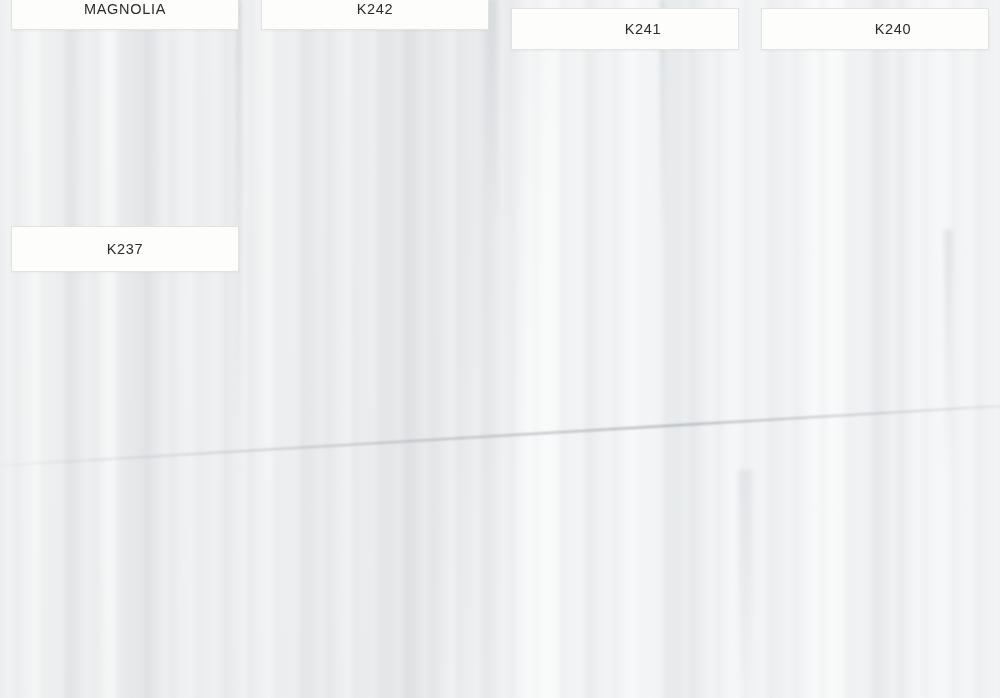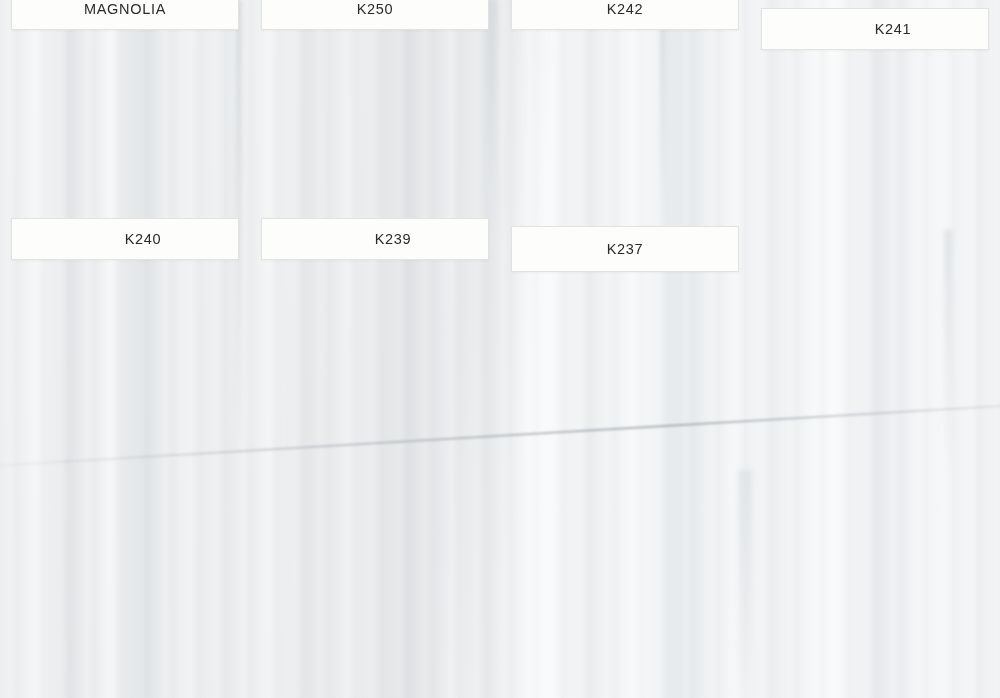--- a/index.html
+++ b/index.html
@@ -183,31 +183,23 @@
   <div class="r1">
     <div class="card">
       <div class="swatch grain-smooth" style="background-color: rgb(201, 169, 107);"></div>
       <div class="label-band">
         <span class="label-text">MAGNOLIA</span>
       </div>
     </div>
   </div>
 
 
+
   <div class="r1">
     <div class="card">
-      <div class="swatch grain-smooth" style="background-color: rgb(183, 43, 38);"></div>
-      <div class="label-band">
-        <span class="label-text">K250</span>
-      </div>
-    </div>
-  </div>
-
-  <div class="r1">
-    <div class="card">
       <div class="swatch grain-heavy" style="background-color: rgb(138, 107, 60);"></div>
       <div class="label-band">
         <span class="label-text">K242</span>
       </div>
     </div>
   </div>
 
   <div class="r2">
     <div class="card">
       <div class="swatch grain-heavy" style="background-color: rgb(124, 122, 100);"></div>
@@ -219,28 +211,20 @@
 
   <div class="r2">
     <div class="card">
       <div class="swatch grain-smooth" style="background-color: rgb(74, 74, 51);"></div>
       <div class="label-band">
         <span class="label-text">K240</span>
       </div>
     </div>
   </div>
 
-  <div class="r2">
-    <div class="card">
-      <div class="swatch grain-heavy" style="background-color: rgb(133, 122, 92);"></div>
-      <div class="label-band">
-        <span class="label-text">K239</span>
-      </div>
-    </div>
-  </div>
 
 
   <div class="r3">
     <div class="card">
       <div class="swatch grain-heavy" style="background-color: rgb(118, 117, 106);"></div>
       <div class="label-band">
         <span class="label-text">K237</span>
       </div>
     </div>
   </div>

